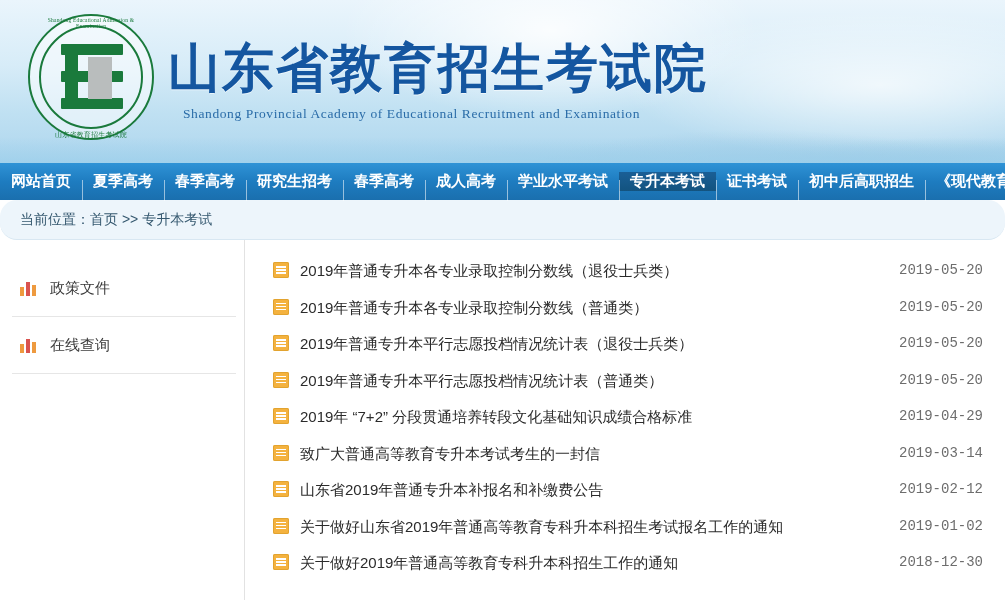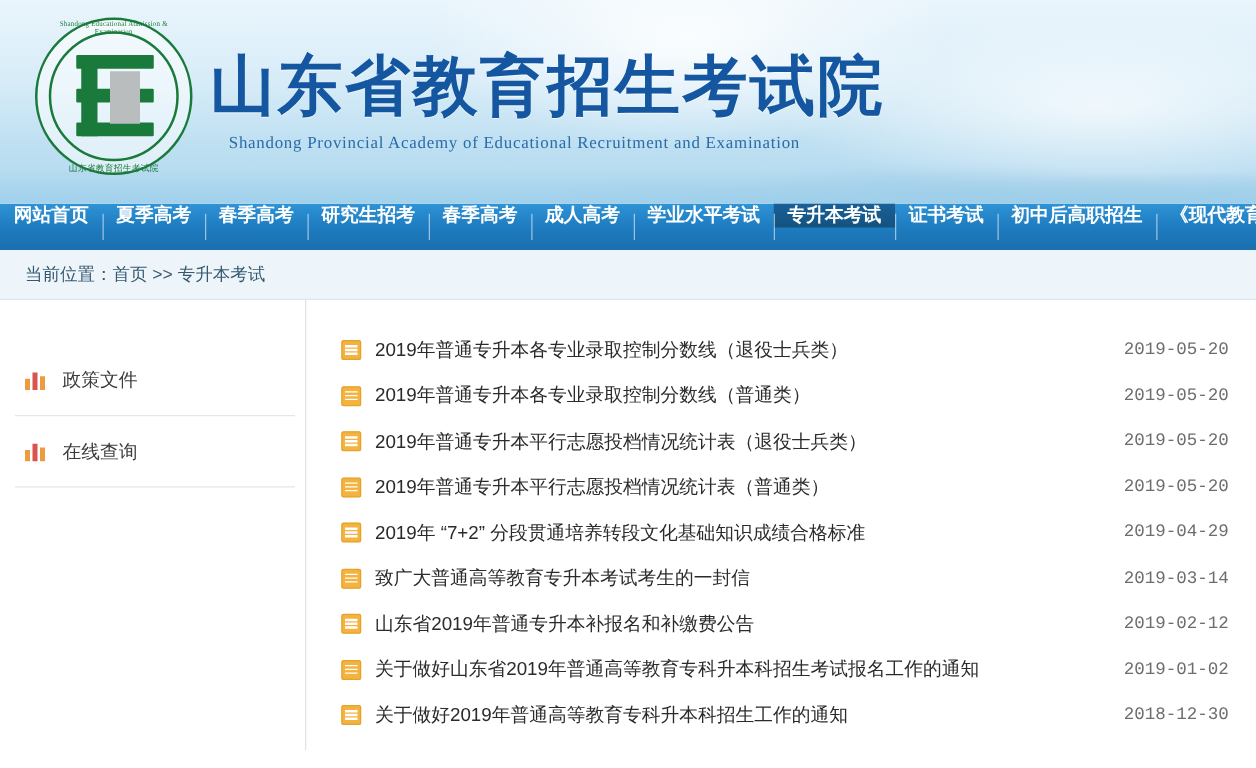--- a/index.html
+++ b/index.html
@@ -135,21 +135,21 @@
     letter-spacing: 0.6px;
     color: #2a6ca8;
   }
 
   
   .nav {
     width: 1005px;
     height: 37px;
     background: linear-gradient(180deg, #2f93d6 0%, #1e7cc0 50%, #1a6fae 100%);
     display: flex;
-    align-items: flex-start;
+    align-items: center;
     box-sizing: border-box;
   }
   .nav .nav-item {
     display: flex;
     align-items: center;
     padding: 0 11px;
     font-size: 15px;
     color: #ffffff;
     font-weight: bold;
     white-space: nowrap;
@@ -170,39 +170,40 @@
 
   
   .crumbbar {
     width: 1005px;
     height: 40px;
     background: #edf5fb;
     border-bottom: 1px solid #d8e7f2;
     box-sizing: border-box;
     display: flex;
     align-items: center;
+    border-radius: 17px;
   }
   .crumbbar .crumb {
     padding-left: 20px;
     font-size: 14px;
     color: #35586f;
   }
 
   
   .content {
     width: 1005px;
     display: flex;
     align-items: flex-start;
   }
   .sidebar {
     width: 245px;
     min-height: 360px;
     border-right: 1px solid #e2e2e2;
     box-sizing: border-box;
-    padding-top: 36px;
+    padding-top: 20px;
   }
   .side-item {
     height: 56px;
     display: flex;
     align-items: center;
     border-bottom: 1px solid #e6e6e6;
     margin: 0 8px 0 12px;
     cursor: pointer;
   }
   .side-item .bars {
@@ -227,21 +228,20 @@
     color: #3b3b3b;
   }
 
   .list {
     flex: 1;
     padding: 22px 22px 0 28px;
     box-sizing: border-box;
   }
   .list-row {
     display: flex;
-    align-items: center;
     height: 36.5px;
     cursor: pointer;
   }
   .doc-icon {
     width: 16px;
     height: 16px;
     flex: 0 0 16px;
     margin-right: 11px;
     background: #f4b23f;
     border-radius: 2px;

